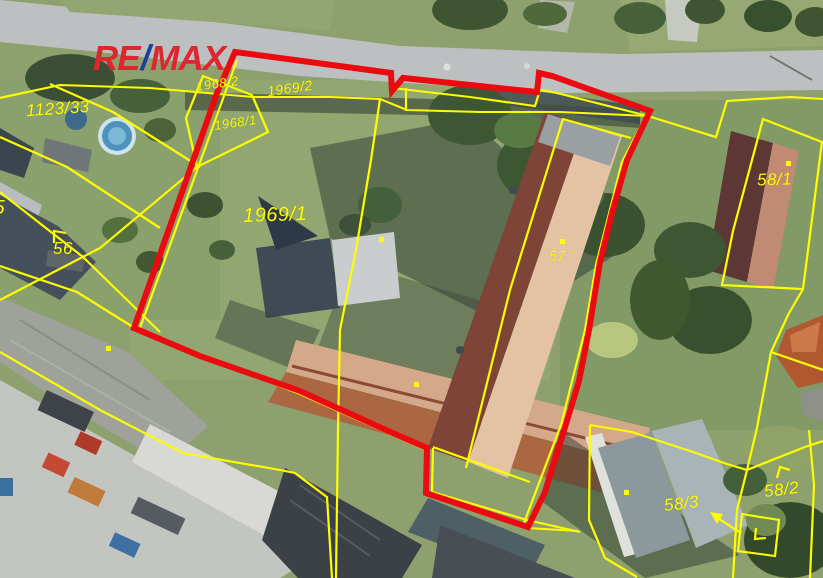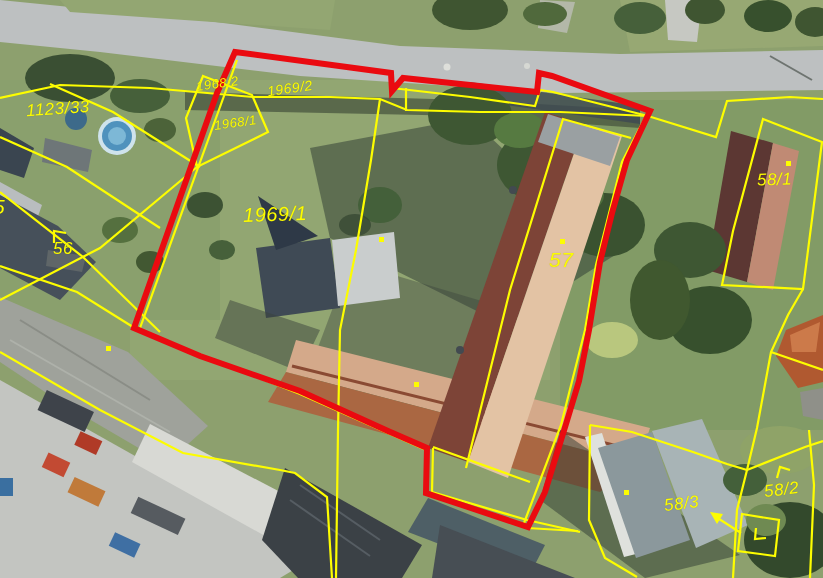--- a/index.html
+++ b/index.html
@@ -203,19 +203,22 @@
        L426,493 L427,448 L388,431 L300,391 L200,356 L134,328 L217,93 Z"></path>
 </svg>
 
 <span class="plabel" style="left:26px;top:100px;font-size:17px;transform:rotate(-4deg);">1123/33</span>
 <span class="plabel" style="left:196px;top:77px;font-size:13px;transform:rotate(-8deg);">1968/2</span>
 <span class="plabel" style="left:267px;top:81px;font-size:14px;transform:rotate(-8deg);">1969/2</span>
 <span class="plabel" style="left:214px;top:116px;font-size:13px;transform:rotate(-8deg);">1968/1</span>
 <span class="plabel" style="left:243px;top:204px;font-size:20px;transform:rotate(-2deg);">1969/1</span>
 <span class="plabel" style="left:53px;top:240px;font-size:17px;">56</span>
 <span class="plabel" style="left:-7px;top:196px;font-size:21px;">5</span>
-<span class="plabel" style="left:549px;top:249px;font-size:21px;">57</span>
+<span class="plabel" style="left:549px;top:249px;font-size:14px;">57</span>
 <span class="plabel" style="left:757px;top:171px;font-size:17px;transform:rotate(-2deg);">58/1</span>
 <span class="plabel" style="left:764px;top:481px;font-size:17px;transform:rotate(-7deg);">58/2</span>
 <span class="plabel" style="left:664px;top:495px;font-size:17px;transform:rotate(-7deg);">58/3</span>
 
-
+<div class="logo">
+  <span class="red">RE</span><span class="blue">/</span><span class="red">MAX</span>
 </div>
 
+</div>
+
 </body></html>

